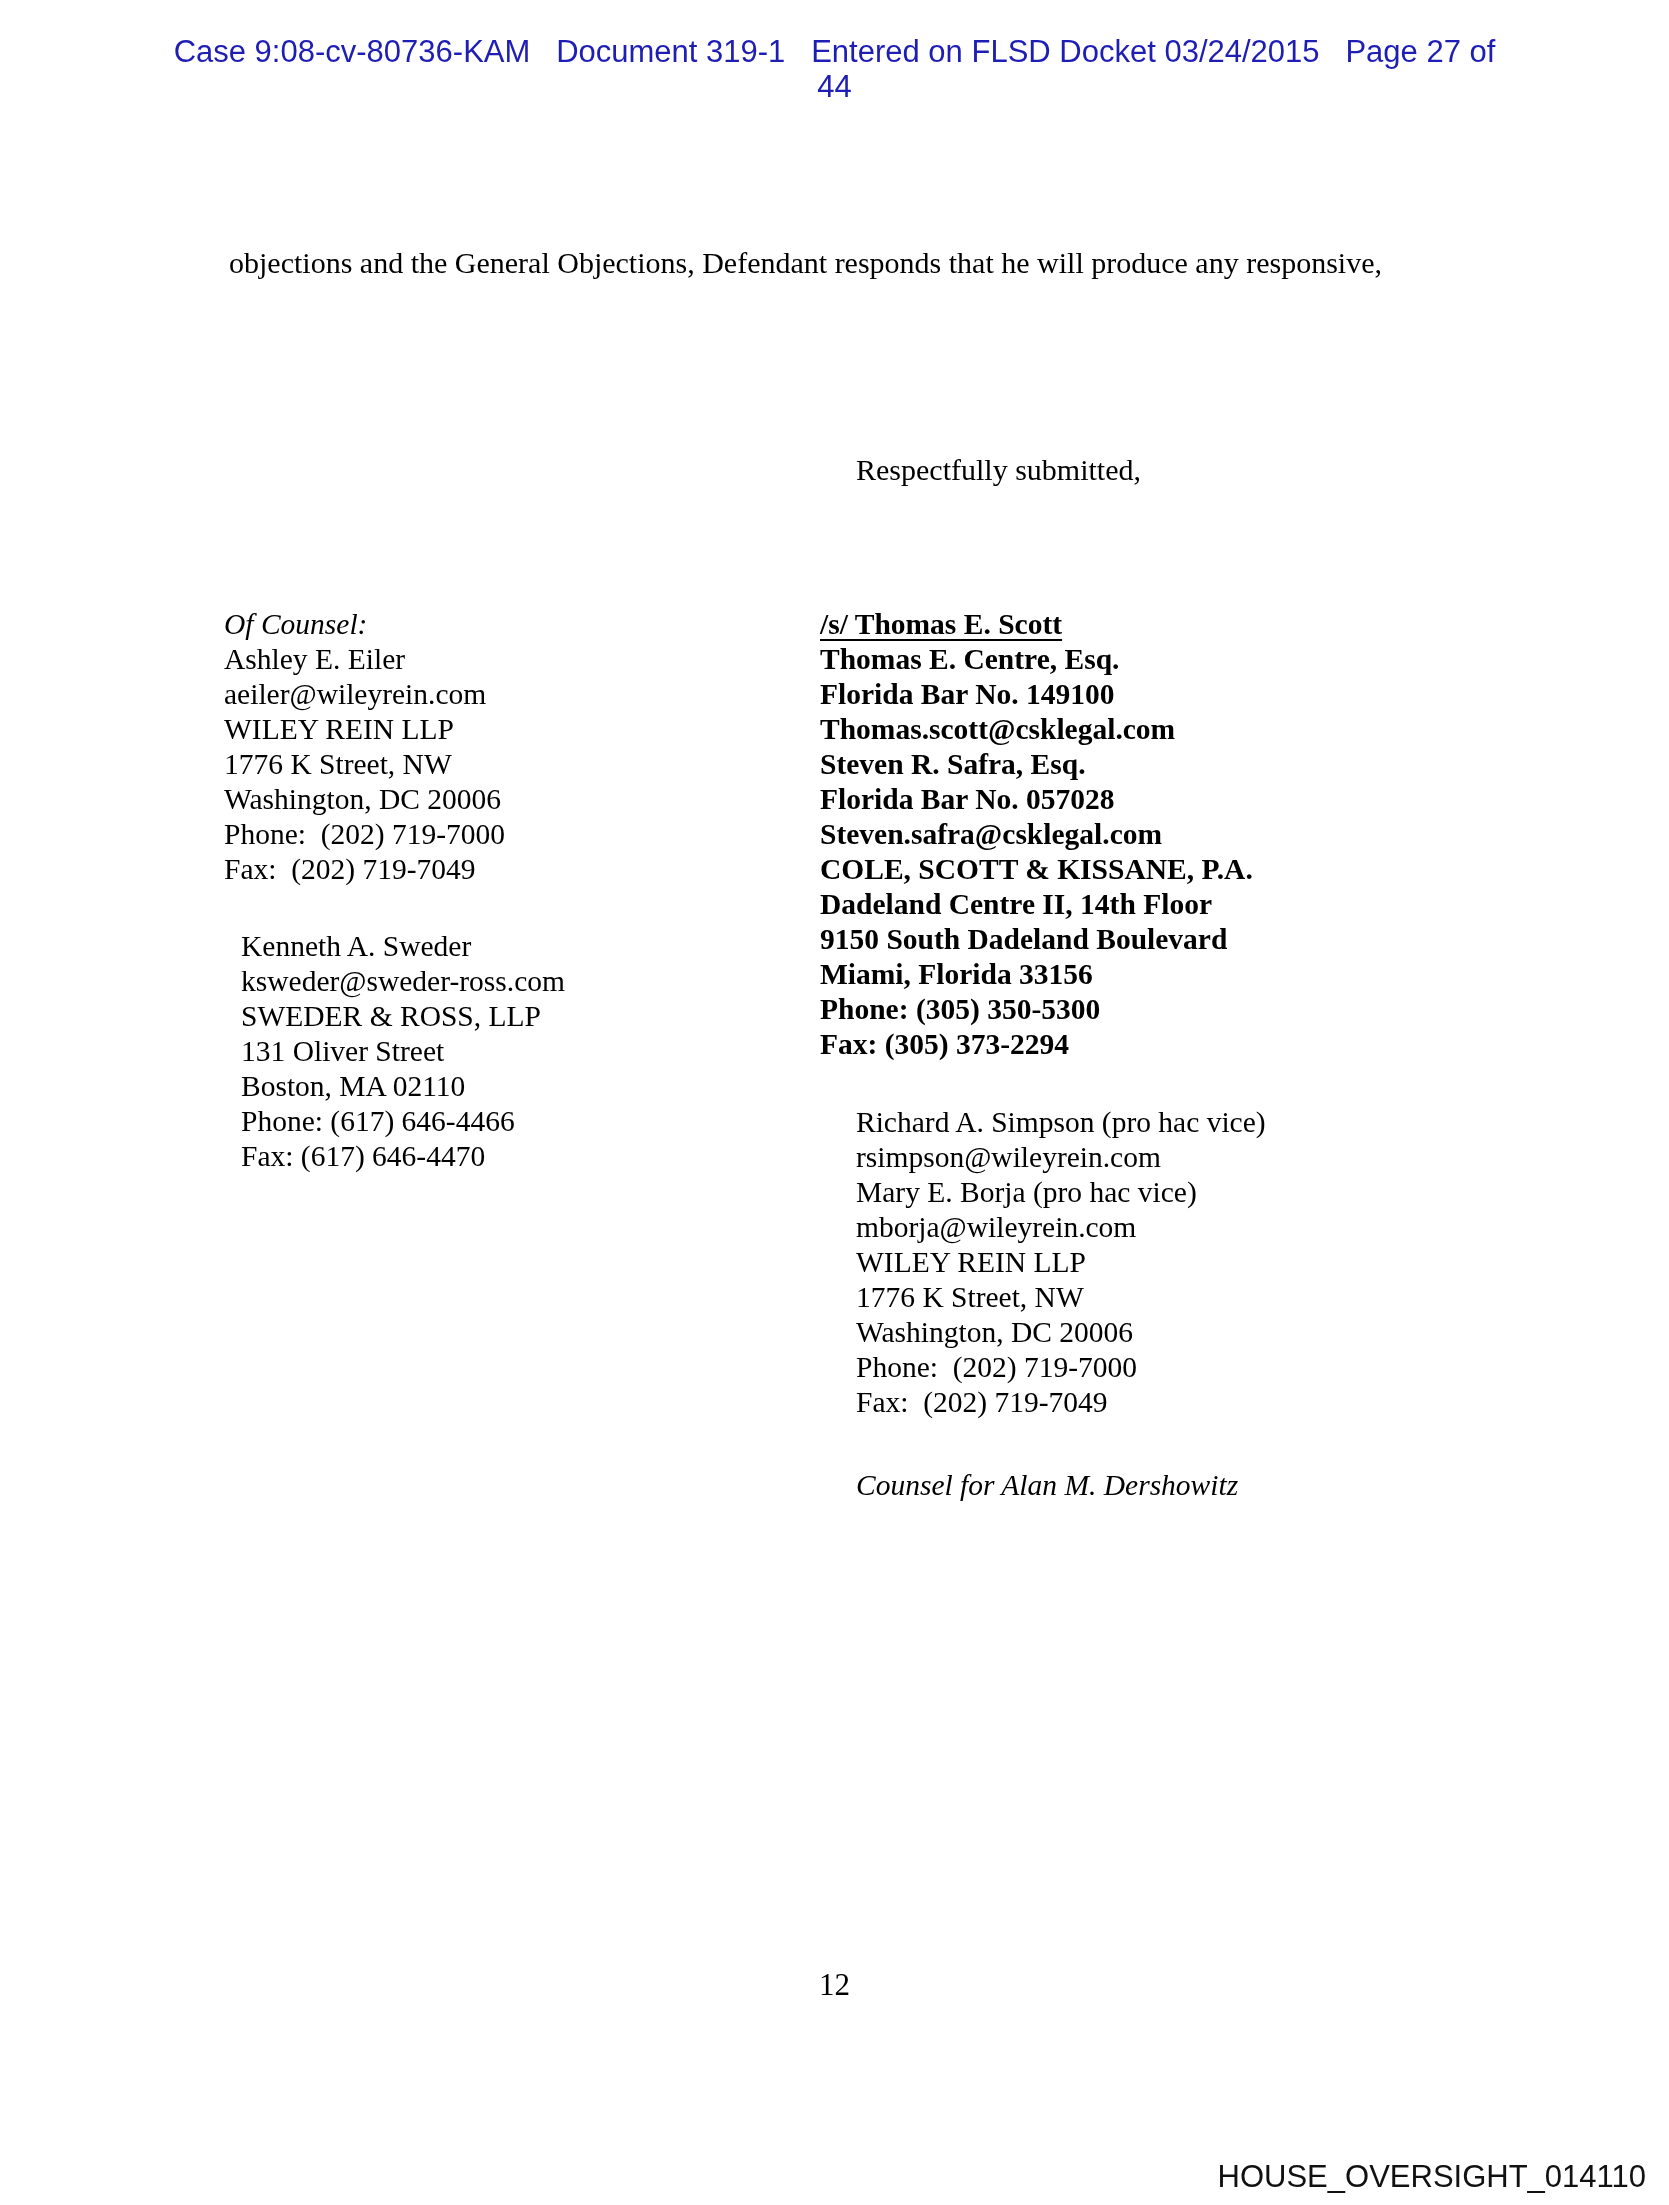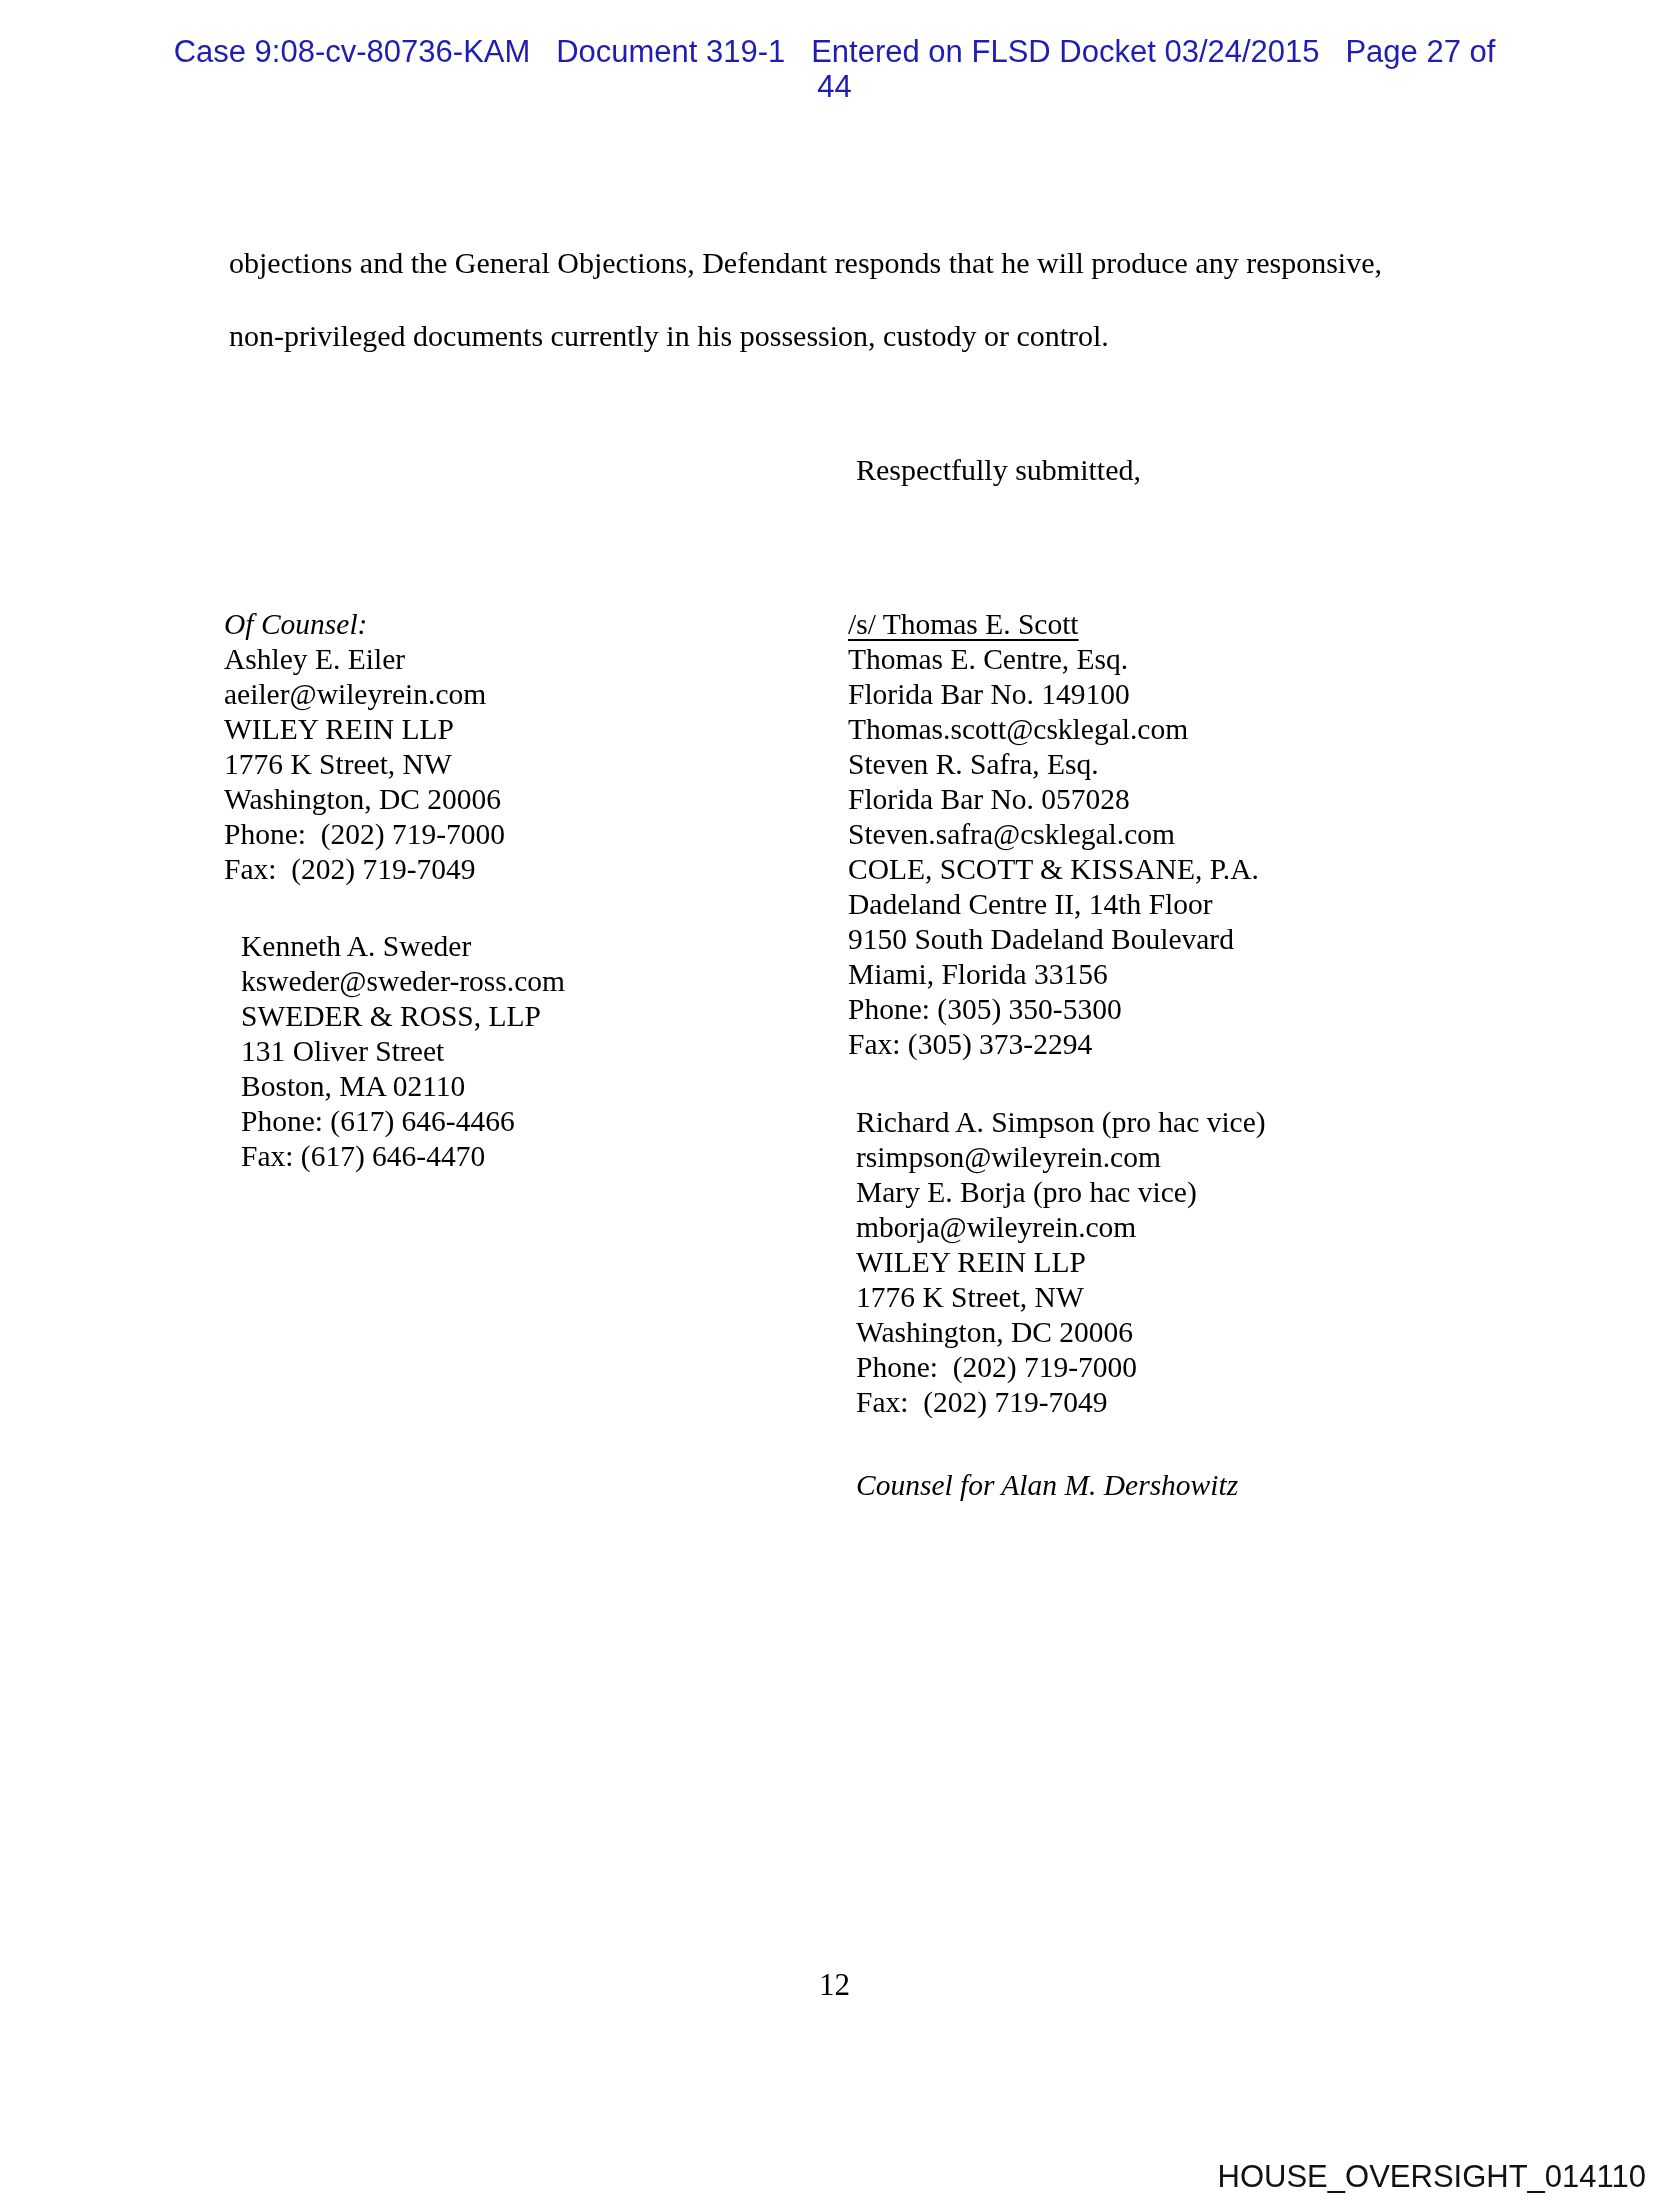--- a/index.html
+++ b/index.html
@@ -46,21 +46,21 @@
     white-space: pre;
   }
   .addr {
     position: absolute;
     font-size: 29.5px;
     line-height: 35px;
   }
   .addr .line { white-space: pre; min-height: 35px; }
   .left-block-1 { top: 607px; left: 224px; }
   .left-block-2 { top: 929px; left: 241px; }
-  .right-block-1 { top: 607px; left: 848px; }
+  .right-block-1 { top: 607px; left: 820px; font-weight: bold; }
   .right-block-2 { top: 1105px; left: 856px; }
   .counsel-for {
     position: absolute;
     top: 1468px;
     left: 856px;
     font-size: 29.5px;
     line-height: 35px;
     font-style: italic;
     white-space: pre;
   }
@@ -95,21 +95,20 @@
 
 <div class="page">
 
   <div class="header">
     <div class="hline">Case 9:08-cv-80736-KAM   Document 319-1   Entered on FLSD Docket 03/24/2015   Page 27 of</div>
     <div class="hline">44</div>
   </div>
 
   <div class="body-par">
     <div class="line">objections and the General Objections, Defendant responds that he will produce any responsive,</div>
-    <div class="line">non-privileged documents currently in his possession, custody or control.</div>
   </div>
 
   <div class="respectfully">Respectfully submitted,</div>
 
   <div class="addr left-block-1">
     <div class="line italic">Of Counsel:</div>
     <div class="line">Ashley E. Eiler</div>
     <div class="line">aeiler@wileyrein.com</div>
     <div class="line">WILEY REIN LLP</div>
     <div class="line">1776 K Street, NW</div>

